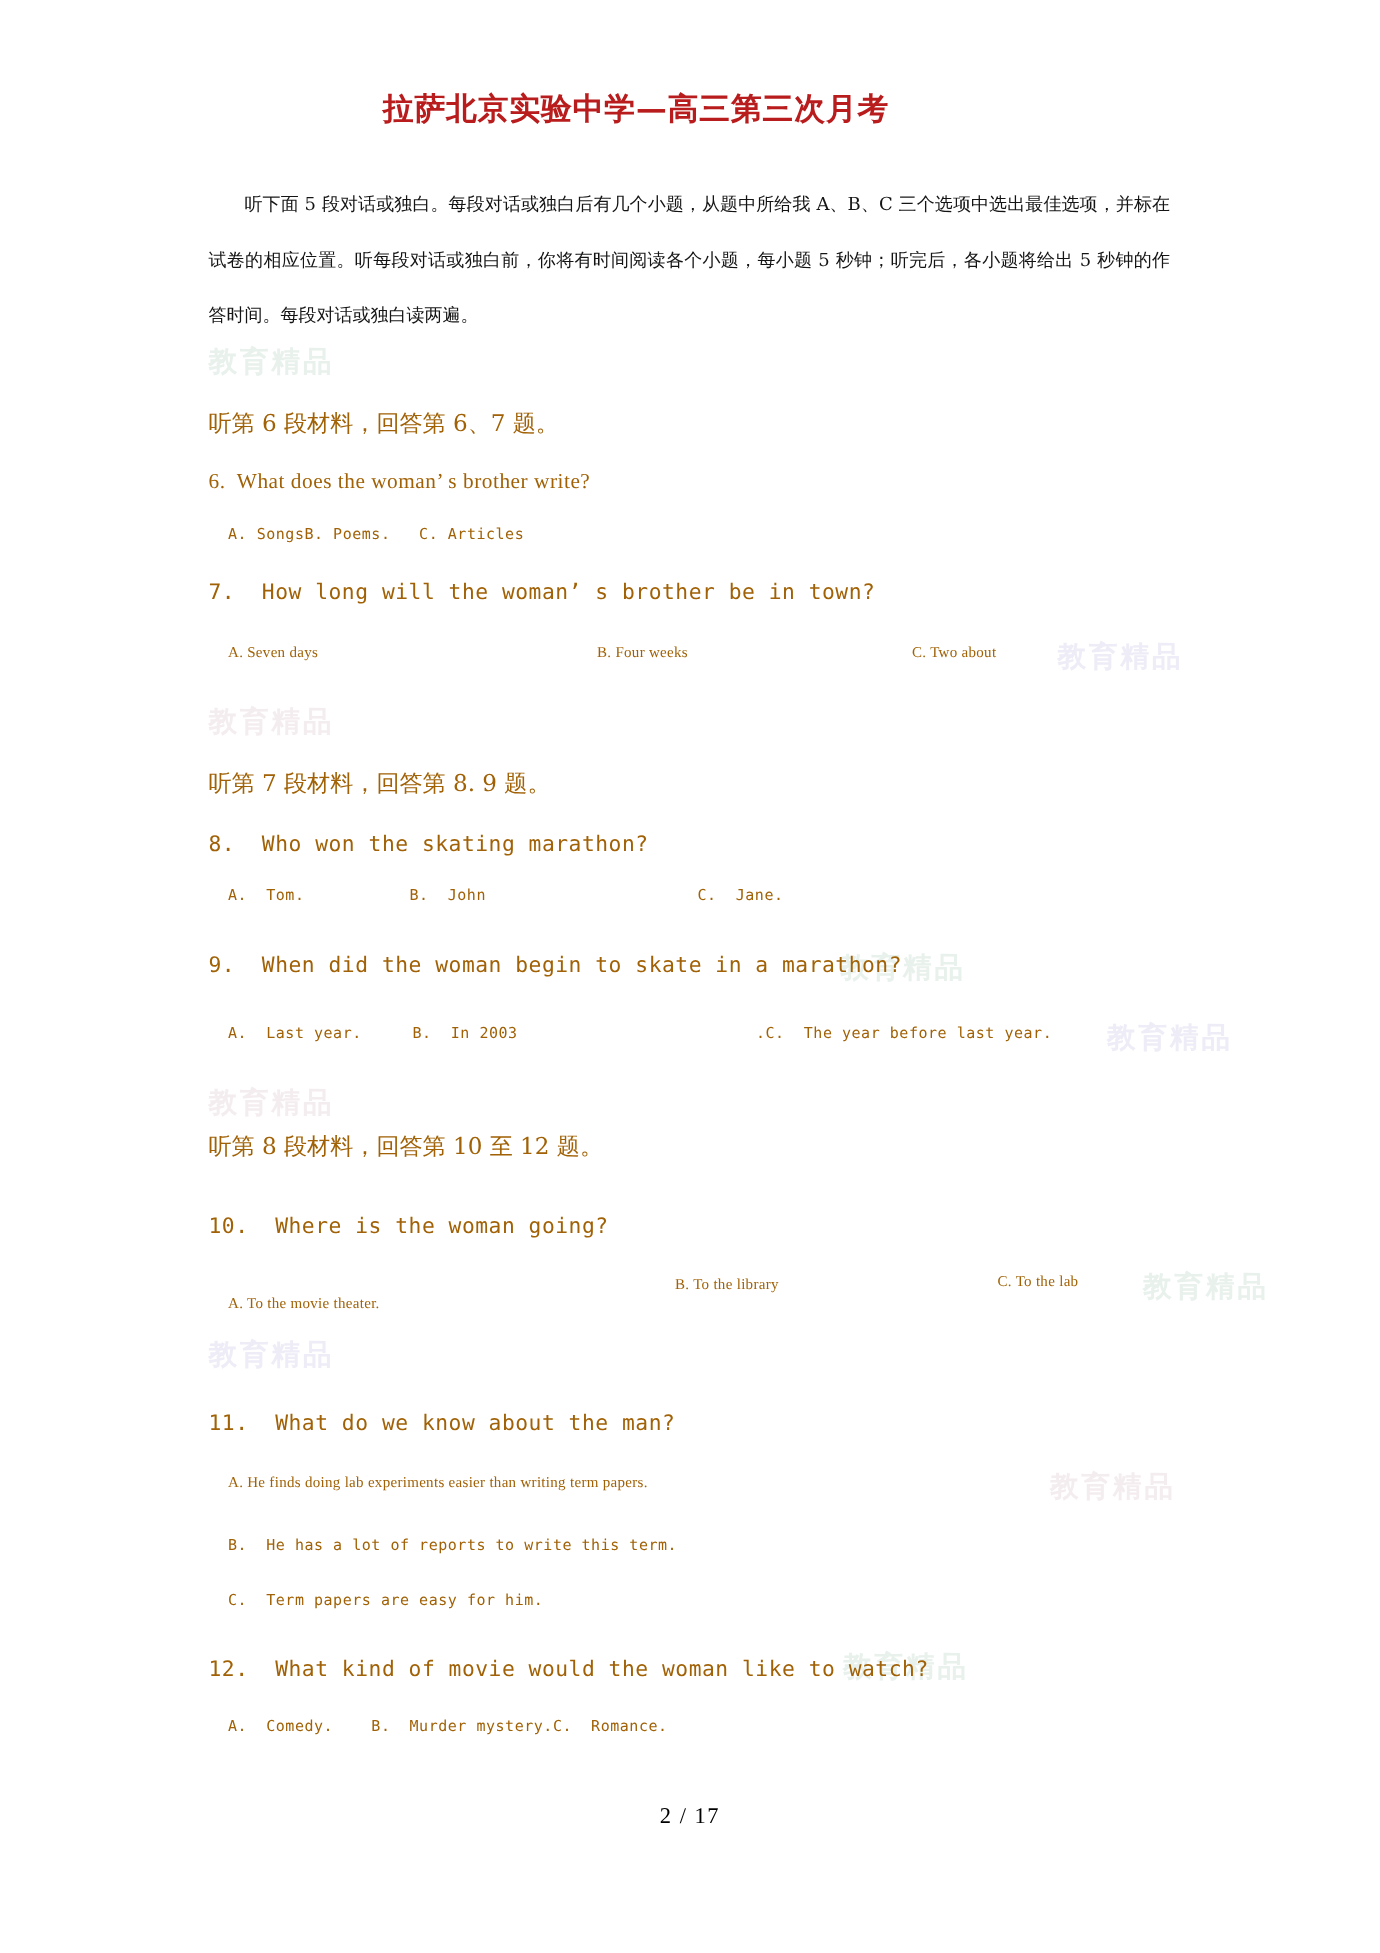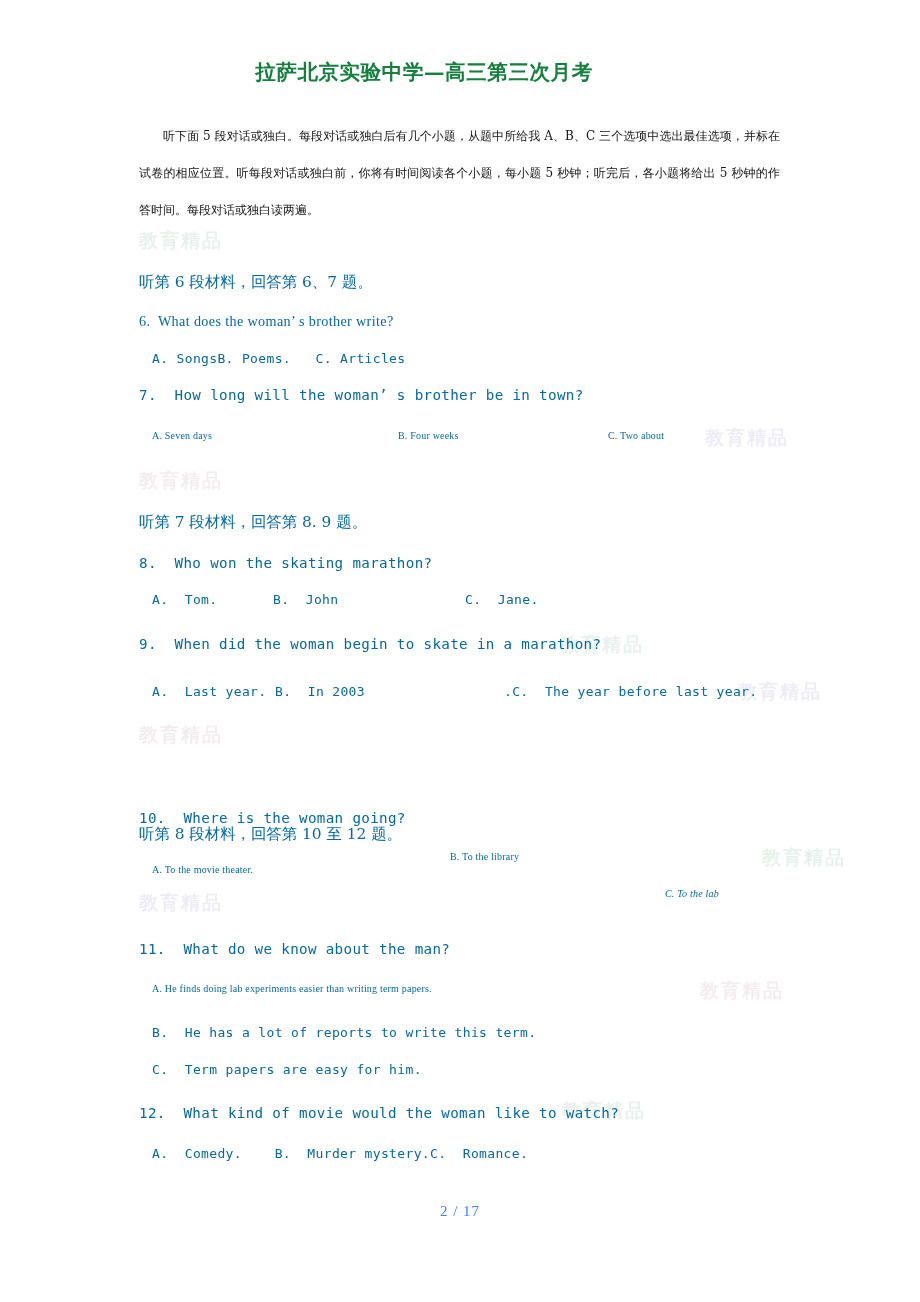--- a/index.html
+++ b/index.html
@@ -27,21 +27,21 @@
   .doc-title {
     position: absolute;
     left: 0;
     top: 58px;
     width: 848px;
     text-align: center;
     font-family: "DejaVu Serif", "Liberation Serif", serif;
     font-size: 20.5px;
     font-weight: 700;
     letter-spacing: 0.6px;
-    color: #15803d;
+    color: #b91c1c;
   }
 
   
   .instructions {
     position: absolute;
     left: 139px;
     top: 118px;
     width: 641px;
     font-family: "DejaVu Serif", "Liberation Serif", serif;
     font-size: 12px;
@@ -49,62 +49,62 @@
     text-align: justify;
     text-justify: inter-character;
     text-indent: 2em;
     color: #141414;
   }
 
   
   .line {
     position: absolute;
     white-space: pre;
-    color: #0369a1;
+    color: #a16207;
   }
 
   
   .cn-head {
     font-family: "DejaVu Serif", "Liberation Serif", serif;
     font-size: 15.4px;
     left: 139px;
   }
 
   
   .q-stem {
     font-family: "DejaVu Sans Mono", "Liberation Mono", monospace;
     font-size: 14.2px;
     letter-spacing: 0.35px;
     left: 139px;
   }
 
   
   .opt-mono {
     font-family: "DejaVu Sans Mono", "Liberation Mono", monospace;
-    font-size: 13px;
+    font-size: 10px;
     letter-spacing: 0.35px;
   }
 
   
   .opt-serif {
     font-family: "Liberation Serif", "DejaVu Serif", serif;
     font-size: 10px;
     letter-spacing: 0.2px;
   }
 
   
   .footer {
     position: absolute;
     left: 0;
     top: 1203px;
     width: 920px;
     text-align: center;
     font-family: "Liberation Serif", "DejaVu Serif", serif;
     font-size: 15px;
-    color: #3b82f6;
+    color: #000000;
     letter-spacing: 1px;
   }
 
   
   .watermark {
     position: absolute;
     font-family: "DejaVu Serif", "Liberation Serif", serif;
     font-size: 19px;
     font-weight: 700;
     letter-spacing: 2px;
@@ -151,26 +151,26 @@
   <div class="line q-stem" style="top:555px;">8.  Who won the skating marathon?</div>
   <div class="line opt-mono" style="left:152px; top:592px;">A.  Tom.</div>
   <div class="line opt-mono" style="left:273px; top:592px;">B.  John</div>
   <div class="line opt-mono" style="left:465px; top:592px;">C.  Jane.</div>
 
   <div class="line q-stem" style="top:636px;">9.  When did the woman begin to skate in a marathon?</div>
   <div class="line opt-mono" style="left:152px; top:684px;">A.  Last year.</div>
   <div class="line opt-mono" style="left:275px; top:684px;">B.  In 2003</div>
   <div class="line opt-mono" style="left:504px; top:684px;">.C.  The year before last year.</div>
 
-  <div class="line cn-head" style="top:824px;">听第 8 段材料，回答第 10 至 12 题。</div>
+  <div class="line cn-head" style="top:754px;">听第 8 段材料，回答第 10 至 12 题。</div>
 
   <div class="line q-stem" style="top:810px;">10.  Where is the woman going?</div>
   <div class="line opt-serif" style="left:152px; top:864px;">A. To the movie theater.</div>
   <div class="line opt-serif" style="left:450px; top:851px;">B. To the library</div>
-  <div class="line opt-serif" style="left:665px; top:888px;font-style:italic;">C. To the lab</div>
+  <div class="line opt-serif" style="left:665px; top:849px;">C. To the lab</div>
 
   <div class="line q-stem" style="top:941px;">11.  What do we know about the man?</div>
   <div class="line opt-mono" style="left:152px; top:1025px;">B.  He has a lot of reports to write this term.</div>
   <div class="line opt-serif" style="left:152px; top:983px;">A. He finds doing lab experiments easier than writing term papers.</div>
   <div class="line opt-mono" style="left:152px; top:1062px;">C.  Term papers are easy for him.</div>
 
   <div class="line q-stem" style="top:1105px;">12.  What kind of movie would the woman like to watch?</div>
   <div class="line opt-mono" style="left:152px; top:1146px;">A.  Comedy.    B.  Murder mystery.C.  Romance.</div>
 
   <div class="footer">2 / 17</div>

